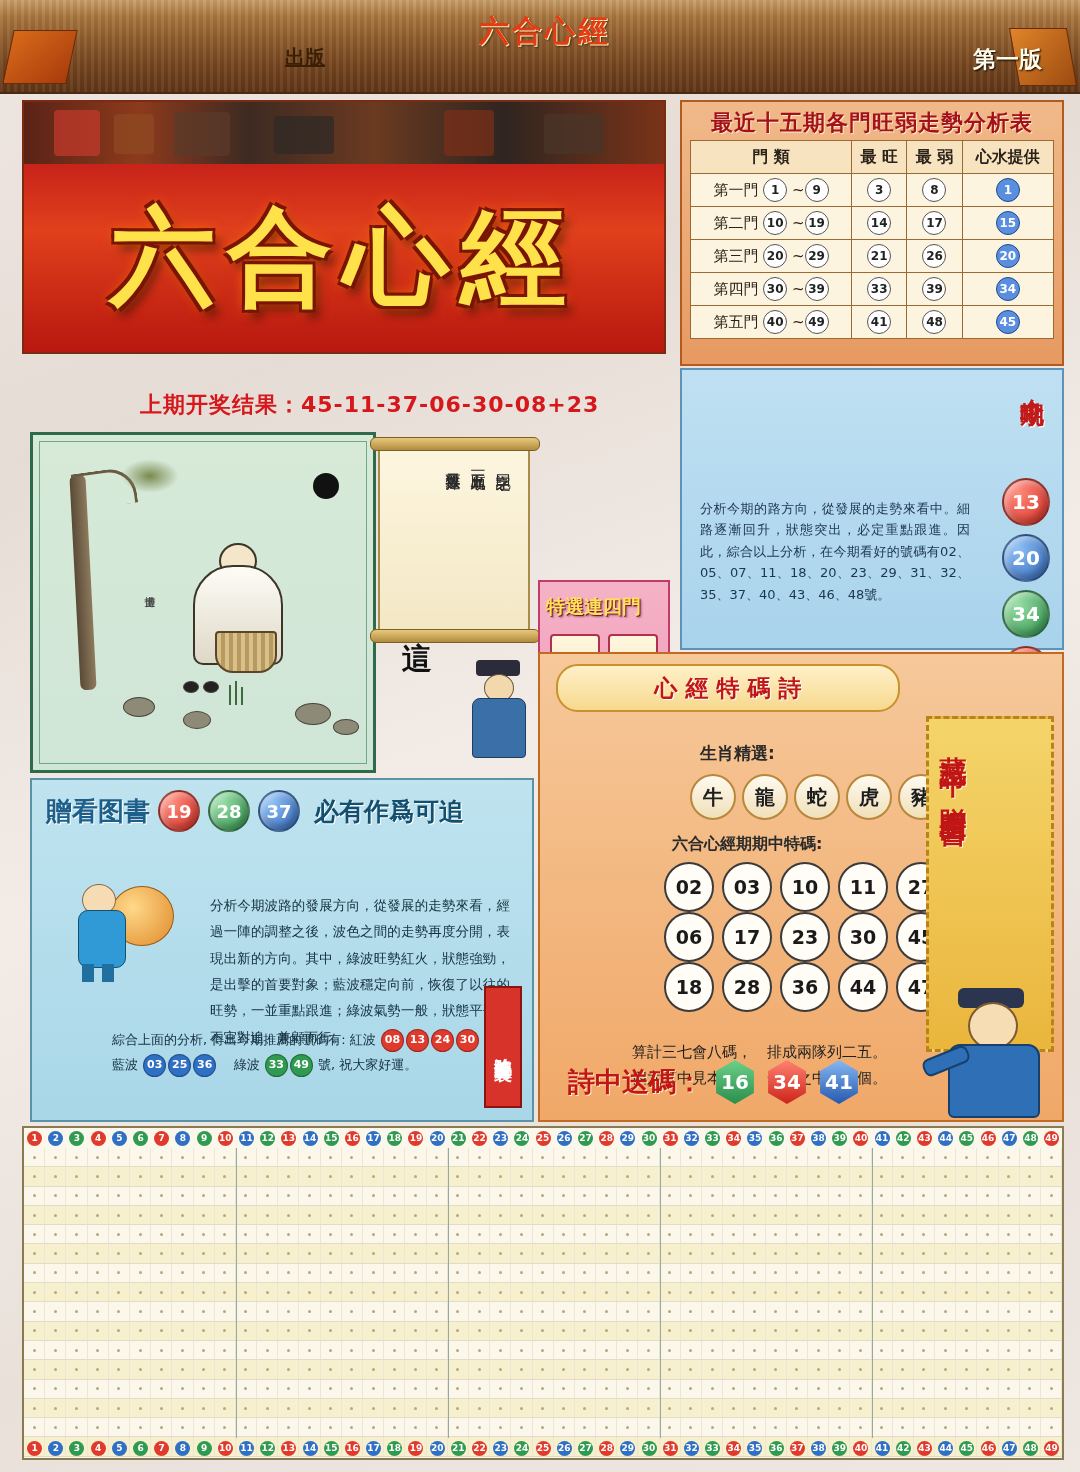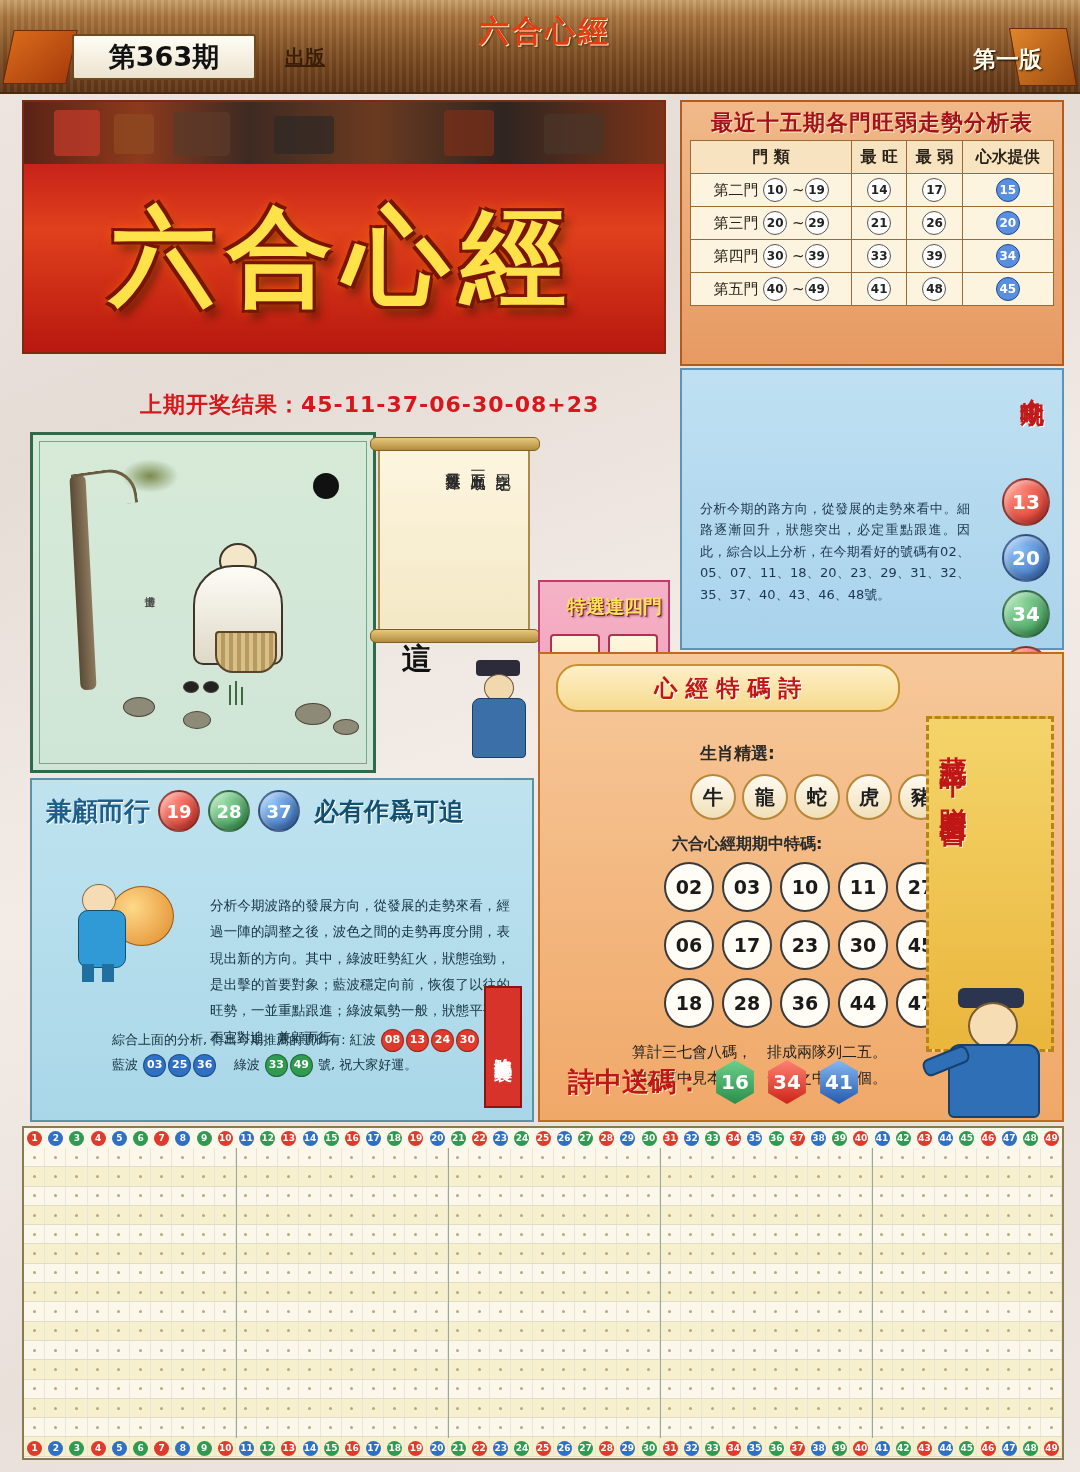--- a/index.html
+++ b/index.html
@@ -93,21 +93,21 @@
     align-self:flex-end;font-family:"DejaVu Serif","Liberation Serif",serif;}
   .wise{position:absolute;left:462px;top:660px;width:72px;height:96px;}
   .wise .hat{position:absolute;left:14px;top:0;width:44px;height:16px;background:#2b2b3a;border-radius:4px;}
   .wise .face{position:absolute;left:22px;top:14px;width:28px;height:26px;border-radius:50%;background:#f2d9ad;border:1px solid #6a553a;}
   .wise .robe{position:absolute;left:10px;top:38px;width:52px;height:58px;background:#3a6fa8;border:1px solid #1e3d61;border-radius:8px 8px 4px 4px;}
 
   
   .zbox{position:absolute;left:538px;top:580px;width:128px;height:218px;
     background:linear-gradient(180deg,#f5b2c7,#ef95b4);border:2px solid #c23b6a;}
   .zbox .ztitle{position:absolute;left:6px;top:6px;width:116px;height:38px;
-    display:flex;align-items:center;justify-content:flex-end;gap:2px;}
+    display:flex;align-items:center;justify-content:flex-start;gap:2px;}
   .zbox .ztitle span{font-size:19px;font-weight:bold;color:#ffe45a;
     text-shadow:1px 1px 0 #8a1030,2px 2px 2px rgba(0,0,0,.4);}
   .zgrid{position:absolute;left:10px;top:52px;width:108px;height:150px;
     display:grid;grid-template-columns:1fr 1fr;grid-template-rows:1fr 1fr;gap:8px;}
   .zcell{background:linear-gradient(180deg,#fff7df,#f3e0b6);border:2px solid #b03050;border-radius:4px;
     display:flex;align-items:center;justify-content:center;font-size:25px;font-weight:bold;color:#b0122f;
     font-family:"DejaVu Serif","Liberation Serif",serif;}
 
   
   .trend{position:absolute;left:680px;top:100px;width:380px;height:262px;
@@ -172,21 +172,21 @@
     background:linear-gradient(180deg,#fff0c8,#f6d98e);border:2px solid #c8912c;border-radius:22px;
     display:flex;align-items:center;justify-content:center;gap:12px;}
   .poem .title span{font-size:23px;font-weight:bold;color:#c01616;
     text-shadow:1px 1px 0 #fff;font-family:"DejaVu Serif","Liberation Serif",serif;}
   .poem .lbl1{position:absolute;left:160px;top:88px;font-size:17px;font-weight:bold;color:#2a2a2a;}
   .zrow{position:absolute;left:150px;top:120px;display:flex;gap:6px;}
   .zchip{width:42px;height:42px;border-radius:50%;background:linear-gradient(180deg,#fffaf0,#f0dfb8);
     border:2px solid #b8883a;display:flex;align-items:center;justify-content:center;
     font-size:20px;font-weight:bold;color:#1d1d1d;font-family:"DejaVu Serif","Liberation Serif",serif;}
   .poem .lbl2{position:absolute;left:132px;top:180px;font-size:16px;font-weight:bold;color:#2a2a2a;}
-  .numgrid{position:absolute;left:124px;top:208px;display:grid;grid-template-columns:repeat(5,50px);gap:8px 8px;}
+  .numgrid{position:absolute;left:124px;top:208px;display:grid;grid-template-columns:repeat(5,50px);gap:0 8px;}
   .ncircle{width:46px;height:46px;border-radius:50%;background:#fffdf5;border:2px solid #3a3a3a;
     display:flex;align-items:center;justify-content:center;font-size:19px;font-weight:bold;color:#1a1a1a;}
   .poem .lines{position:absolute;left:92px;top:386px;width:330px;font-size:15px;line-height:1.7;color:#1e1e1e;}
   .star{position:absolute;left:38px;top:196px;width:92px;height:92px;}
   .star .inner{position:absolute;left:8px;top:8px;width:76px;height:76px;border-radius:50%;
     background:#1e1e1e;color:#fff;display:flex;flex-direction:column;align-items:center;justify-content:center;
     font-size:11px;line-height:1.25;text-align:center;}
   .star .spk{position:absolute;left:0;top:0;width:92px;height:92px;
     background:conic-gradient(from 0deg,#1e1e1e 0 6deg,transparent 6deg 18deg,#1e1e1e 18deg 24deg,transparent 24deg 36deg,
       #1e1e1e 36deg 42deg,transparent 42deg 54deg,#1e1e1e 54deg 60deg,transparent 60deg 72deg,
@@ -238,23 +238,20 @@
 </style>
 </head>
 <body>
 
 <div class="page">
 
   <div class="topbar">
     <div class="grain"></div>
     <div class="ribbon-l"></div>
     <div class="ribbon-r"></div>
-    <div class="issue-box">
-      <span>第363期</span>
-    </div>
     <div class="pub">出版</div>
     <div class="masthead-top">六合心經</div>
     <div class="edition">第一版</div>
   </div>
 
   <div class="mast-wrap">
     <div class="mast-photo">
       <div class="blob" style="left:30px;top:8px;width:46px;height:46px;background:#c0392b;"></div>
       <div class="blob" style="left:90px;top:12px;width:40px;height:40px;background:#8e4a22;"></div>
       <div class="blob" style="left:150px;top:10px;width:56px;height:44px;background:#5b3a2a;"></div>
@@ -327,20 +324,26 @@
       <thead>
         <tr>
           <th>門 類</th>
           <th>最 旺</th>
           <th>最 弱</th>
           <th>心水提供</th>
         </tr>
       </thead>
       <tbody id="trend-body">
           <tr>
+            <td>第一門 <span class="mini b-plain">1</span> ~<span class="mini b-plain">9</span></td>
+            <td><span class="mini b-plain">3</span></td>
+            <td><span class="mini b-plain">8</span></td>
+            <td><span class="mini b-blue">1</span></td>
+          </tr>
+          <tr>
             <td>第二門 <span class="mini b-plain">10</span> ~<span class="mini b-plain">19</span></td>
             <td><span class="mini b-plain">14</span></td>
             <td><span class="mini b-plain">17</span></td>
             <td><span class="mini b-blue">15</span></td>
           </tr>
           <tr>
             <td>第三門 <span class="mini b-plain">20</span> ~<span class="mini b-plain">29</span></td>
             <td><span class="mini b-plain">21</span></td>
             <td><span class="mini b-plain">26</span></td>
             <td><span class="mini b-blue">20</span></td>
@@ -367,21 +370,21 @@
     <div class="balls-col" id="ana-balls">
         <div class="ball red">13</div>
         <div class="ball blue">20</div>
         <div class="ball green">34</div>
         <div class="ball red">45</div>
       </div>
   </div>
 
   <div class="steal">
     <div class="hd">
-      <div class="t1">兼顧而行</div>
+      <div class="t1">贈看图書</div>
       <div id="steal-balls" style="display:flex;gap:8px;">
           <div class="ball red">19</div>
           <div class="ball green">28</div>
           <div class="ball blue">37</div>
         </div>
       <div class="t2">必有作爲可追</div>
     </div>
     <div class="kid">
       <div class="bag"></div>
       <div class="head"></div>

